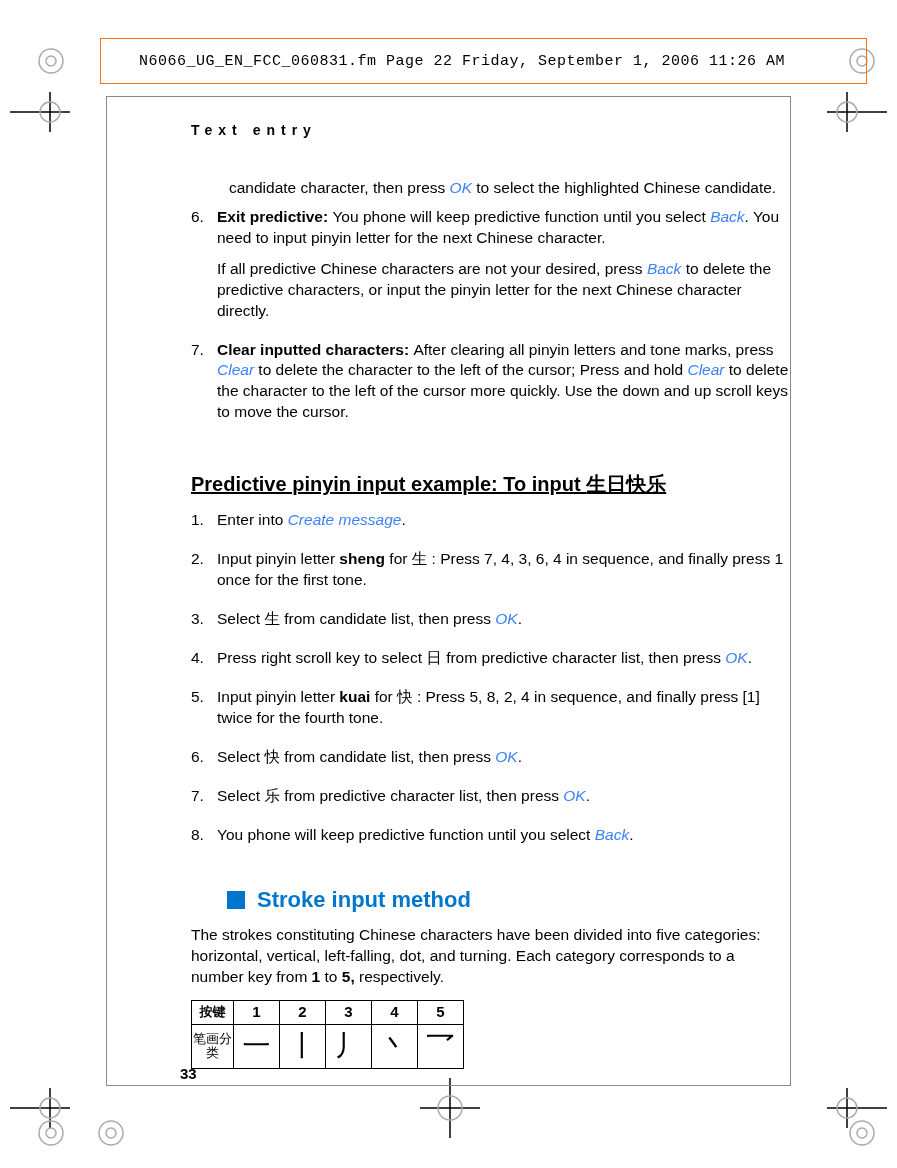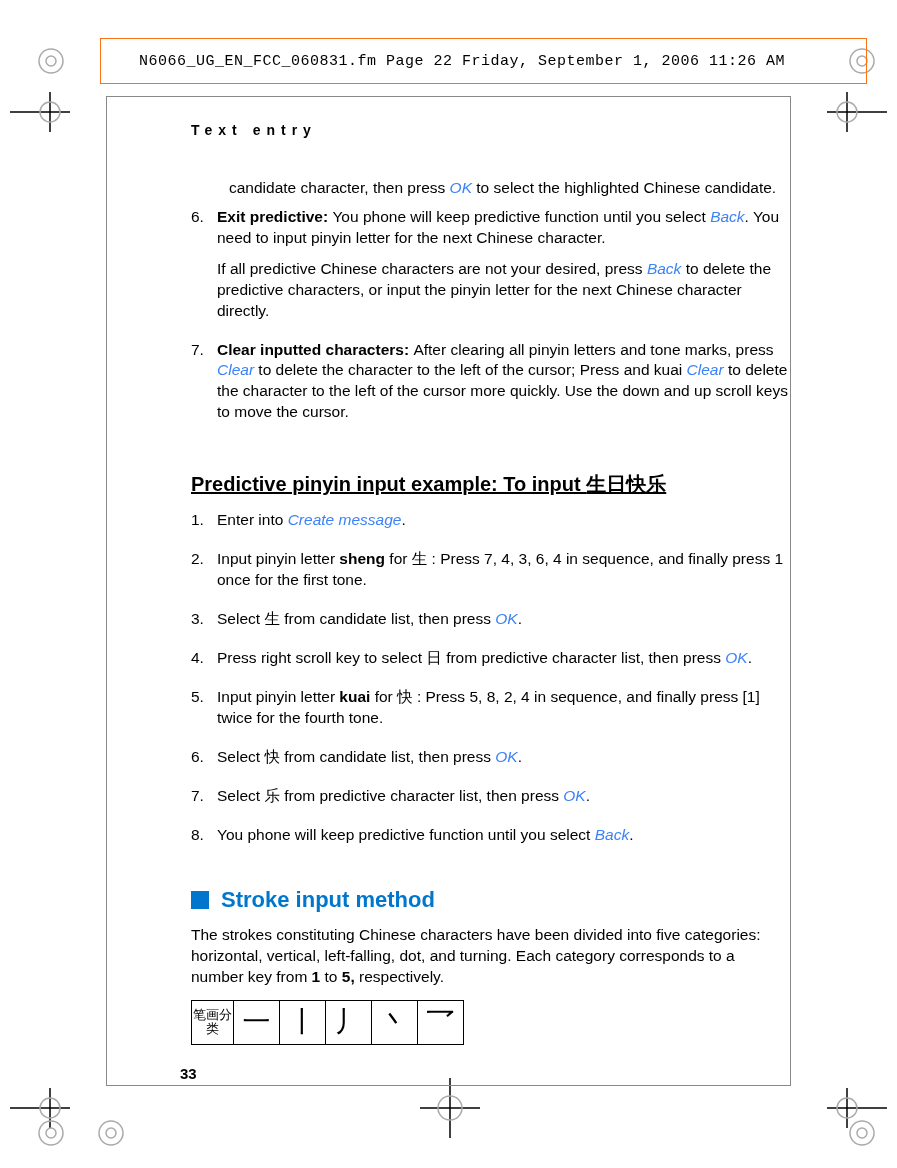--- a/index.html
+++ b/index.html
@@ -23,21 +23,21 @@
   .num-item { display: flex; margin-bottom: 8px; }
   .num-item .n { width: 26px; flex-shrink: 0; }
   .num-item .t { flex: 1; }
   .num-item .t p { margin-bottom: 10px; }
   
   .link { color: #3b82f6; font-style: italic; }
   
   .h2 { font-size: 20px; font-weight: bold; text-decoration: underline; margin-top: 38px; margin-bottom: 12px; }
   .h2 .cjk { font-family: "SimSun","Songti SC","MS Mincho",serif; }
   
-  .section { margin-top: 30px; margin-bottom: 10px; display: flex; align-items: center; gap: 12px; }
+  .section { margin-top: 30px; margin-bottom: 10px; display: flex; align-items: center; gap: 12px; margin-left: 36px; }
   .section .sq { width: 18px; height: 18px; background: #0077cc; }
   .section .st { color: #0077cc; font-size: 22px; font-weight: bold; }
   
   .stroke-table { border-collapse: collapse; margin-top: 12px; margin-left: 0; font-family: "SimSun","Songti SC",serif; }
   .stroke-table td, .stroke-table th { border: 1.5px solid #000; text-align: center; vertical-align: middle; }
   .stroke-table th { font-weight: bold; font-family: Arial, sans-serif; width: 46px; height: 24px; font-size: 15px; }
   .stroke-table .rowhead { font-size: 13px; width: 42px; line-height: 1.1; }
   .stroke-table .strokecell { width: 46px; height: 44px; font-size: 28px; font-family: "SimSun","KaiTi",serif; }
   
   .pagenum { position: absolute; left: 180px; bottom: 86px; font-size: 15px; font-weight: bold; }
@@ -112,21 +112,21 @@
       <div class="n">6.</div>
       <div class="t">
         <p><b>Exit predictive: </b><span>You phone will keep predictive function until you select </span><span class="link">Back</span><span>. You need to input pinyin letter for the next Chinese character.</span></p>
         <p><span>If all predictive Chinese characters are not your desired, press </span><span class="link">Back</span><span> to delete the predictive characters, or input the pinyin letter for the next Chinese character directly.</span></p>
       </div>
     </div>
 
     <div class="num-item">
       <div class="n">7.</div>
       <div class="t">
-        <p><b>Clear inputted characters: </b><span>After clearing all pinyin letters and tone marks, press </span><span class="link">Clear</span><span> to delete the character to the left of the cursor; Press and kuai </span><span class="link">Clear</span><span> to delete the character to the left of the cursor more quickly. Use the down and up scroll keys to move the cursor.</span></p>
+        <p><b>Clear inputted characters: </b><span>After clearing all pinyin letters and tone marks, press </span><span class="link">Clear</span><span> to delete the character to the left of the cursor; Press and hold </span><span class="link">Clear</span><span> to delete the character to the left of the cursor more quickly. Use the down and up scroll keys to move the cursor.</span></p>
       </div>
     </div>
 
     <div class="h2">
       <span>Predictive pinyin input example: To input </span><span class="cjk">生日快乐</span>
     </div>
 
     <div class="num-item">
       <div class="n">1.</div>
       <div class="t">
@@ -187,20 +187,28 @@
       <div class="sq"></div>
       <div class="st">Stroke input method</div>
     </div>
 
     <p>
       <span>The strokes constituting Chinese characters have been divided into five categories: horizontal, vertical, left-falling, dot, and turning. Each category corresponds to a number key from </span><b>1</b><span> to </span><b>5,</b><span> respectively.</span>
     </p>
 
     <table class="stroke-table">
       <tbody>
+          <tr>
+        <th class="rowhead cjk">按键</th>
+        <th>1</th>
+        <th>2</th>
+        <th>3</th>
+        <th>4</th>
+        <th>5</th>
+      </tr>
       <tr>
         <td class="rowhead cjk">笔画分类</td>
         <td class="strokecell">一</td>
         <td class="strokecell">丨</td>
         <td class="strokecell">丿</td>
         <td class="strokecell">丶</td>
         <td class="strokecell">乛</td>
       </tr>
     </tbody>
       </table>

